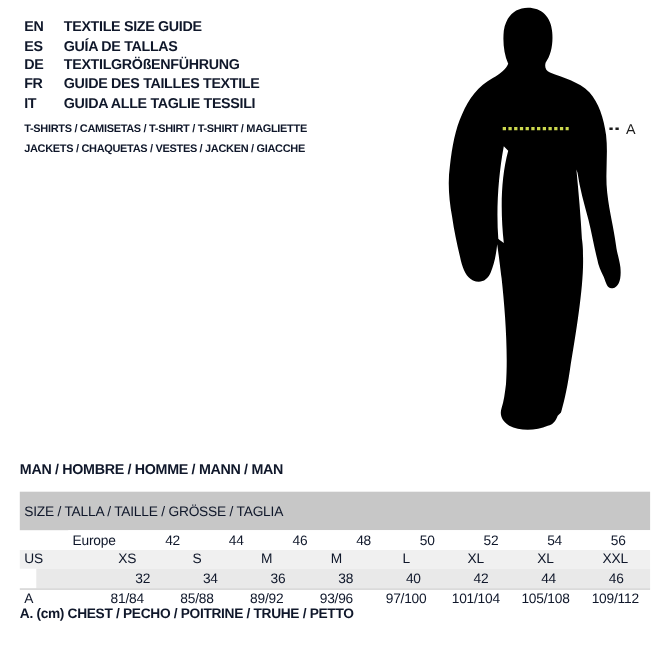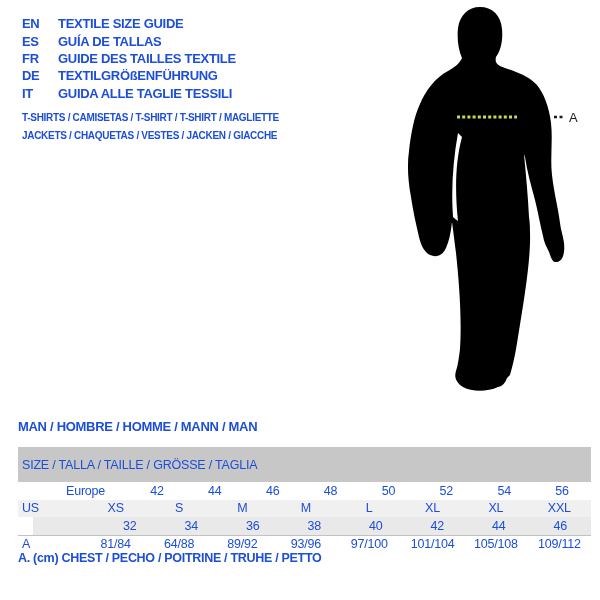--- a/index.html
+++ b/index.html
@@ -1,18 +1,18 @@
 <!DOCTYPE html>
 <html><head>
 <meta charset="utf-8">
 <style>
   html,body{margin:0;padding:0;background:#fff;}
   .page{
     position:relative;width:600px;height:600px;background:#ffffff;overflow:hidden;
-    font-family:"Liberation Sans", sans-serif;color:#1d4ed8;
+    font-family:"Liberation Sans", sans-serif;color:#0f172a;
   }
   
   .lang-block{position:absolute;left:22px;top:15px;}
   .lang-row{display:flex;height:17.4px;align-items:center;font-size:13px;font-weight:bold;letter-spacing:-0.3px;}
   .lang-code{width:36px;flex:0 0 36px;}
   .lang-label{white-space:nowrap;}
   
   .categories{position:absolute;left:22px;top:109px;font-size:10px;font-weight:bold;letter-spacing:-0.3px;line-height:18px;white-space:nowrap;}
   
   .figure{position:absolute;left:405px;top:5px;width:175px;height:390px;}
@@ -41,26 +41,26 @@
   <div class="lang-block">
     <div class="lang-row">
       <span class="lang-code">EN</span>
       <span class="lang-label">TEXTILE SIZE GUIDE</span>
     </div>
     <div class="lang-row">
       <span class="lang-code">ES</span>
       <span class="lang-label">GUÍA DE TALLAS</span>
     </div>
     <div class="lang-row">
+      <span class="lang-code">DE</span>
+      <span class="lang-label">TEXTILGRÖßENFÜHRUNG</span>
+    </div>
+    <div class="lang-row">
       <span class="lang-code">FR</span>
       <span class="lang-label">GUIDE DES TAILLES TEXTILE</span>
-    </div>
-    <div class="lang-row">
-      <span class="lang-code">DE</span>
-      <span class="lang-label">TEXTILGRÖßENFÜHRUNG</span>
     </div>
     <div class="lang-row">
       <span class="lang-code">IT</span>
       <span class="lang-label">GUIDA ALLE TAGLIE TESSILI</span>
     </div>
   </div>
 
   <div class="categories">
     <div>T-SHIRTS / CAMISETAS / T-SHIRT / T-SHIRT / MAGLIETTE</div>
     <div>JACKETS / CHAQUETAS / VESTES / JACKEN / GIACCHE</div>
@@ -154,21 +154,21 @@
       <span class="val">38</span>
       <span class="val">40</span>
       <span class="val">42</span>
       <span class="val">44</span>
       <span class="val">46</span>
     </div>
 
     <div class="t-row row-3">
       <span class="lbl">A</span>
       <span class="val">81/84</span>
-      <span class="val">64/88</span>
+      <span class="val">85/88</span>
       <span class="val">89/92</span>
       <span class="val">93/96</span>
       <span class="val">97/100</span>
       <span class="val">101/104</span>
       <span class="val">105/108</span>
       <span class="val">109/112</span>
     </div>
   </div>
 
   <div class="footnote">A. (cm) CHEST / PECHO / POITRINE / TRUHE / PETTO</div>

